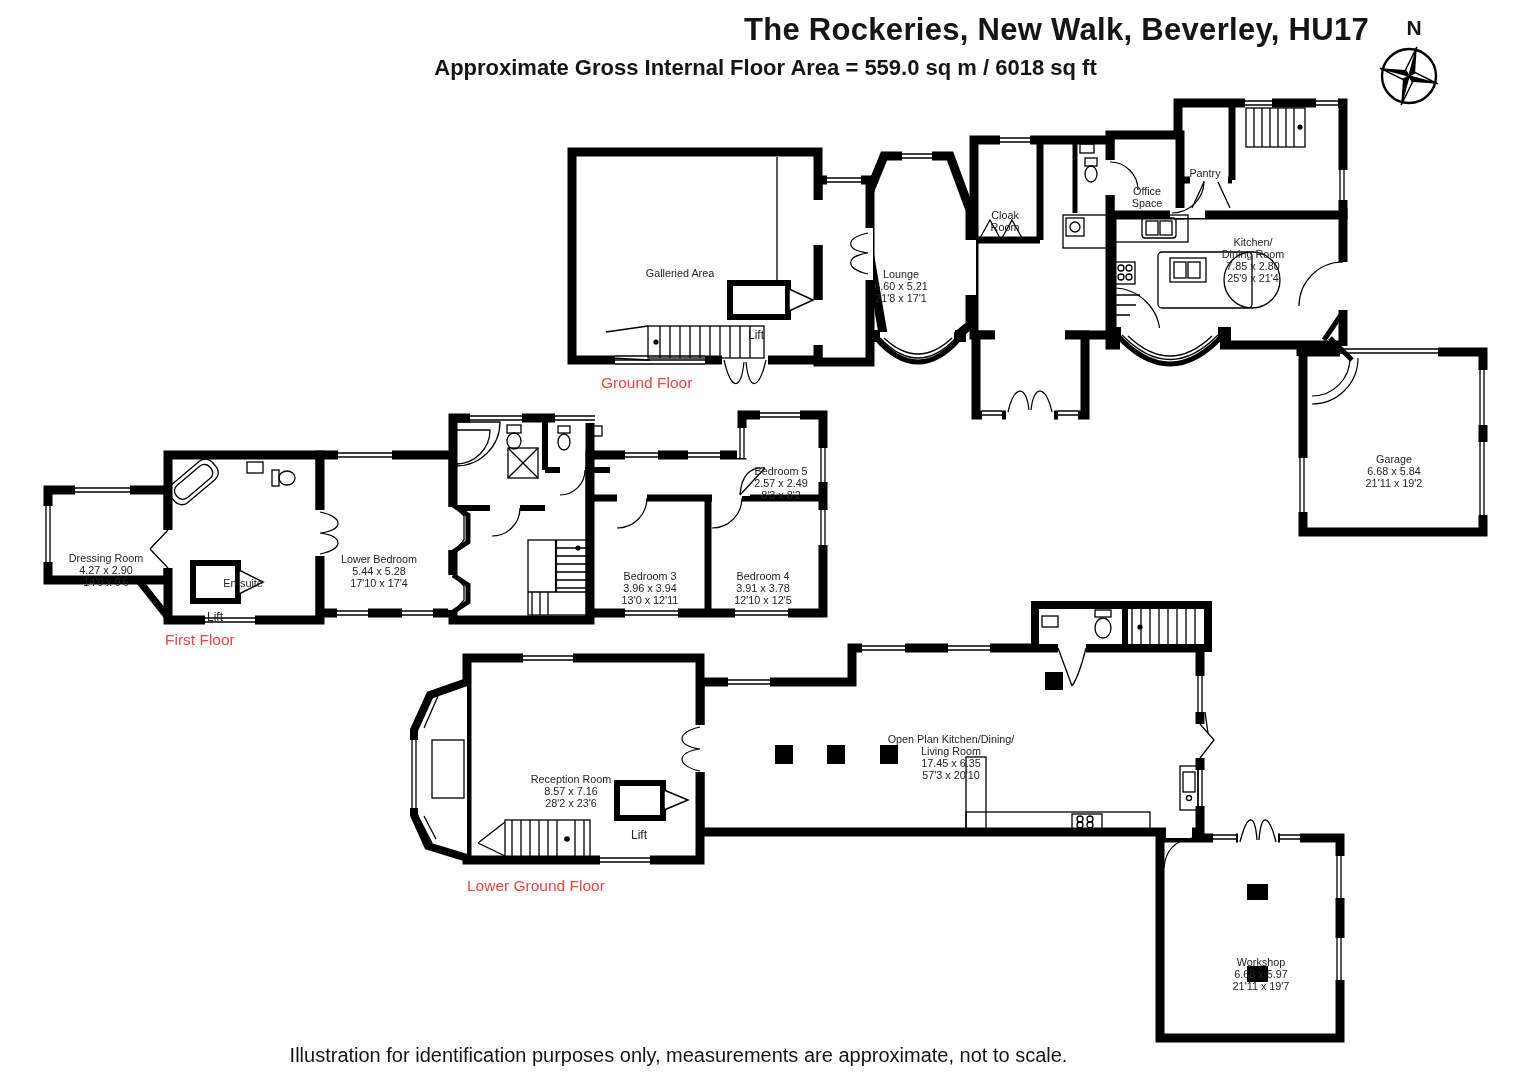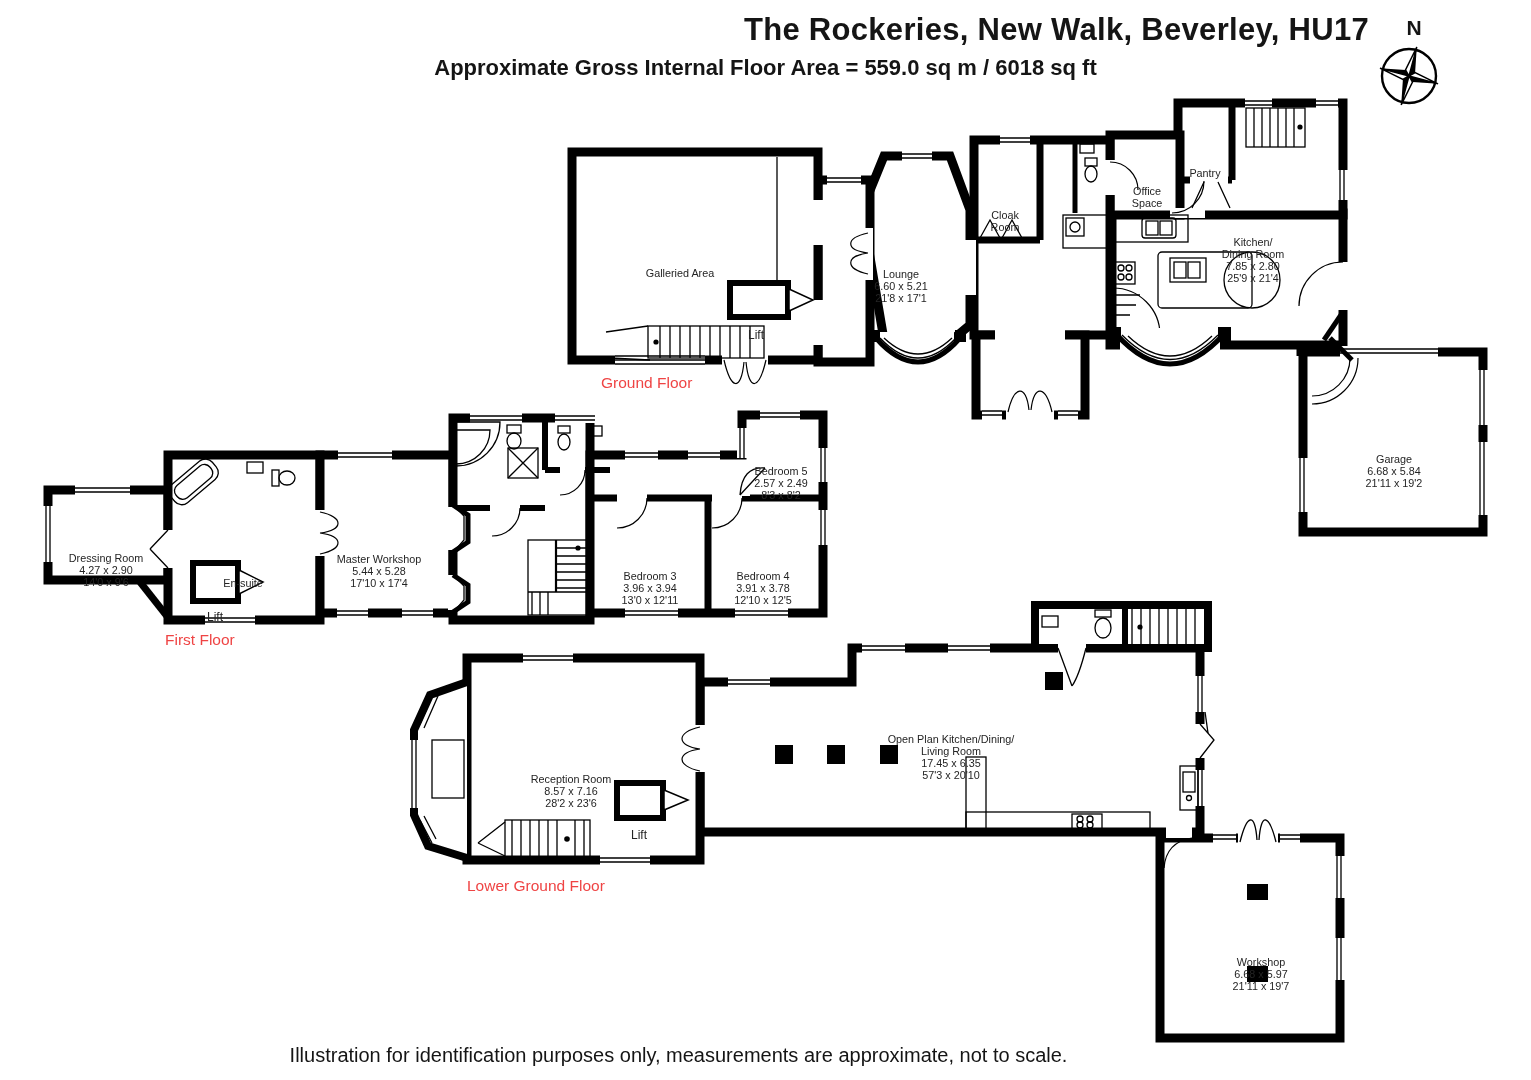--- a/index.html
+++ b/index.html
@@ -403,21 +403,21 @@
     <div>4.27 x 2.90</div>
     <div>14'0 x 9'6</div>
   </div>
   <div class="room-label" style="left:243px;top:548px">
     <div>En-suite</div>
   </div>
   <div class="room-label lift-label" style="left:215px;top:582px">
     <div>Lift</div>
   </div>
   <div class="room-label" style="left:379px;top:536px">
-    <div>Master Workshop</div>
+    <div>Lower Bedroom</div>
     <div>5.44 x 5.28</div>
     <div>17'10 x 17'4</div>
   </div>
   <div class="room-label" style="left:781px;top:448px">
     <div>Bedroom 5</div>
     <div>2.57 x 2.49</div>
     <div>8'3 x 8'2</div>
   </div>
   <div class="room-label" style="left:650px;top:553px">
     <div>Bedroom 3</div>

